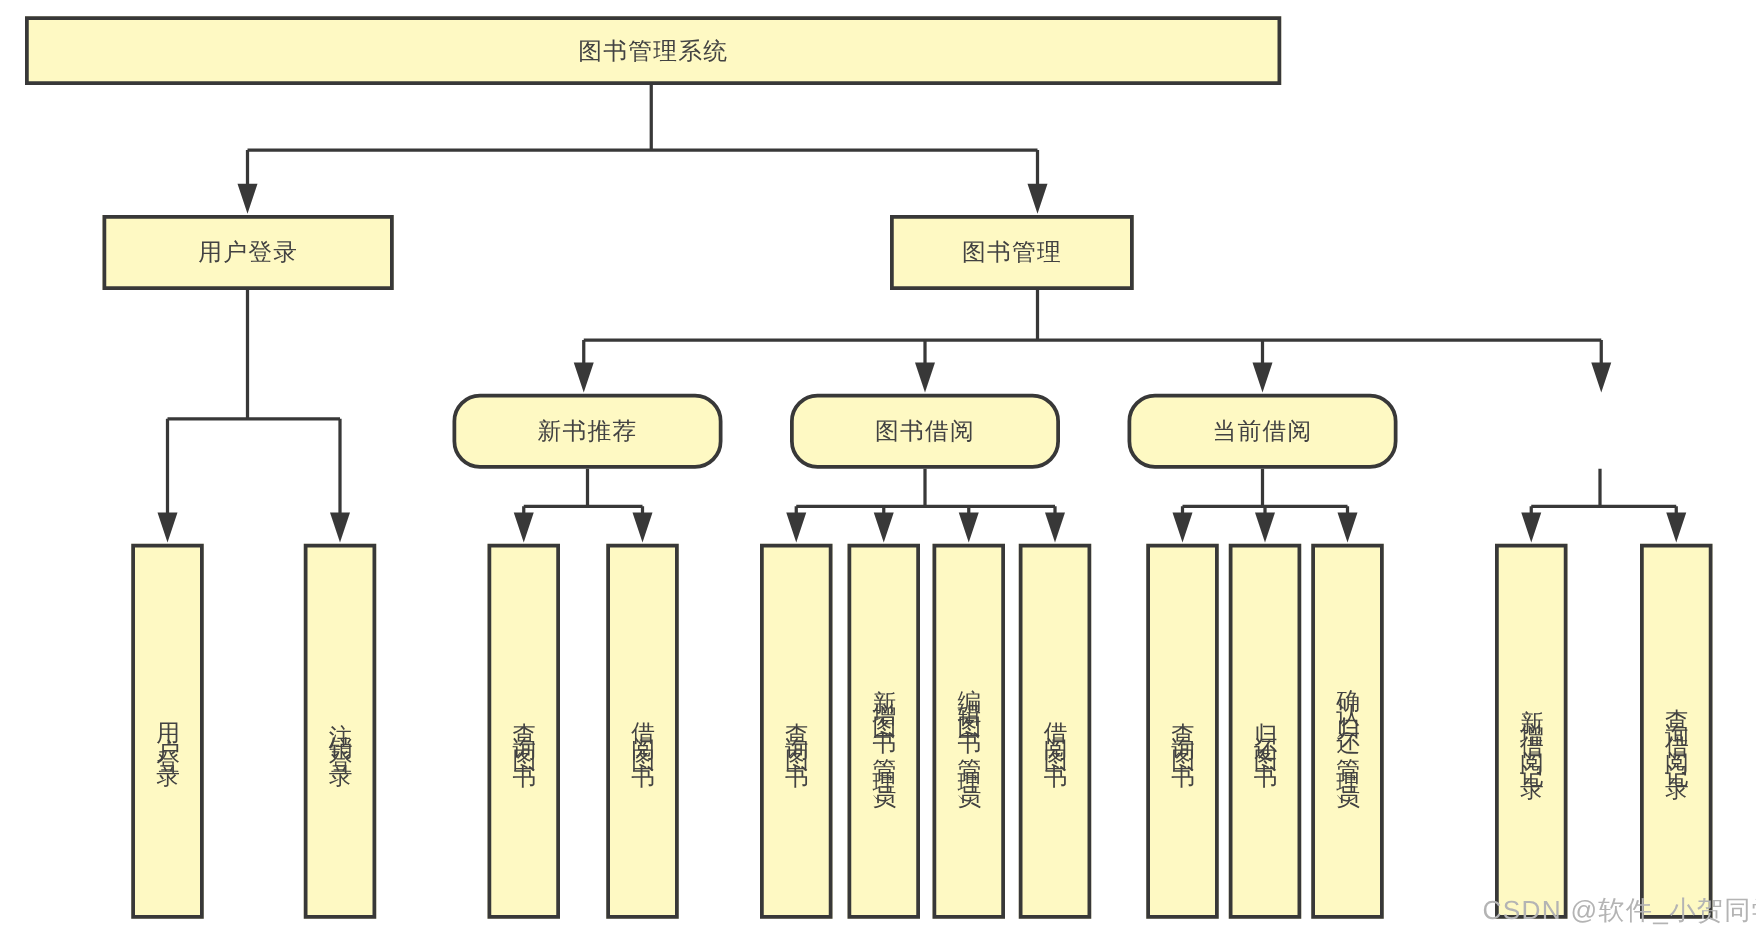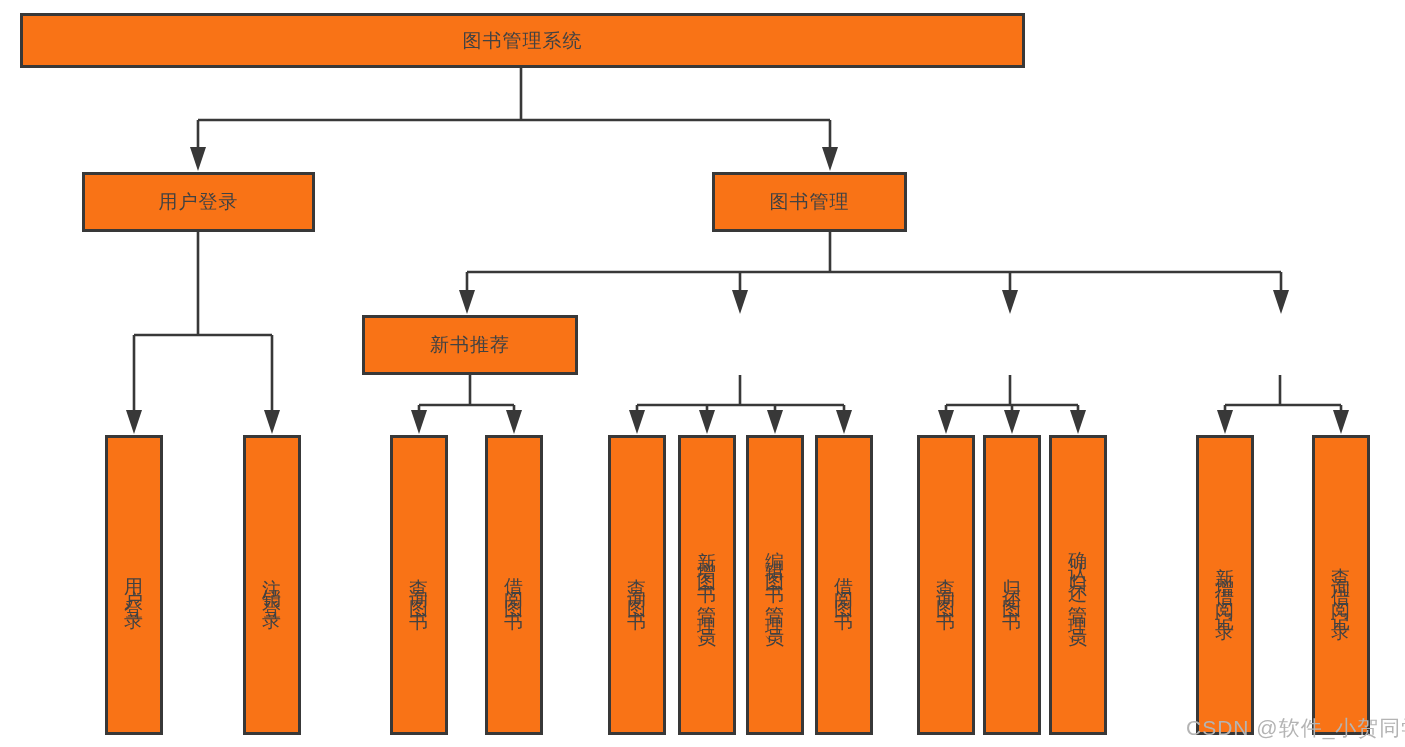--- a/index.html
+++ b/index.html
@@ -14,34 +14,34 @@
   }
   .connectors {
     position: absolute;
     left: 0; top: 0;
     width: 1405px; height: 747px;
     z-index: 1;
   }
   .node {
     position: absolute;
     box-sizing: border-box;
-    background: #f97316;
+    background: #fef9c3;
     border: 3px solid #383838;
     display: flex;
     align-items: center;
     justify-content: center;
     z-index: 2;
     font-size: 19px;
     letter-spacing: 1px;
     color: #424242;
   }
   .node.h { height: 60px; }
   .node.root { left: 20px; top: 13px; width: 1005px; height: 55px; }
   .node.l2 { top: 172px; }
-  .node.l3 { top: 315px; width: 216px; }
+  .node.l3 { top: 315px; width: 216px; border-radius: 22px; }
   .node.v {
     top: 435px;
     width: 58px;
     height: 300px;
     writing-mode: vertical-rl;
     text-orientation: mixed;
     letter-spacing: 11px;
     font-size: 19px;
     line-height: 1;
   }
@@ -133,20 +133,22 @@
       <polygon points="1341,434 1333,410 1349,410"></polygon>
     </g>
   </svg>
 
   <div class="node root">图书管理系统</div>
 
   <div class="node h l2" style="left:82px;width:233px">用户登录</div>
   <div class="node h l2" style="left:712px;width:195px">图书管理</div>
 
   <div class="node h l3" style="left:362px">新书推荐</div>
+  <div class="node h l3" style="left:632px">图书借阅</div>
+  <div class="node h l3" style="left:902px">当前借阅</div>
 
   <div class="node v" style="left:105px">用户登录</div>
   <div class="node v" style="left:243px">注销登录</div>
 
   <div class="node v" style="left:390px">查询图书</div>
   <div class="node v" style="left:485px">借阅图书</div>
 
   <div class="node v" style="left:608px">查询图书</div>
   <div class="node v" style="left:678px">新增图书（管理员）</div>
   <div class="node v" style="left:746px">编辑图书（管理员）</div>

